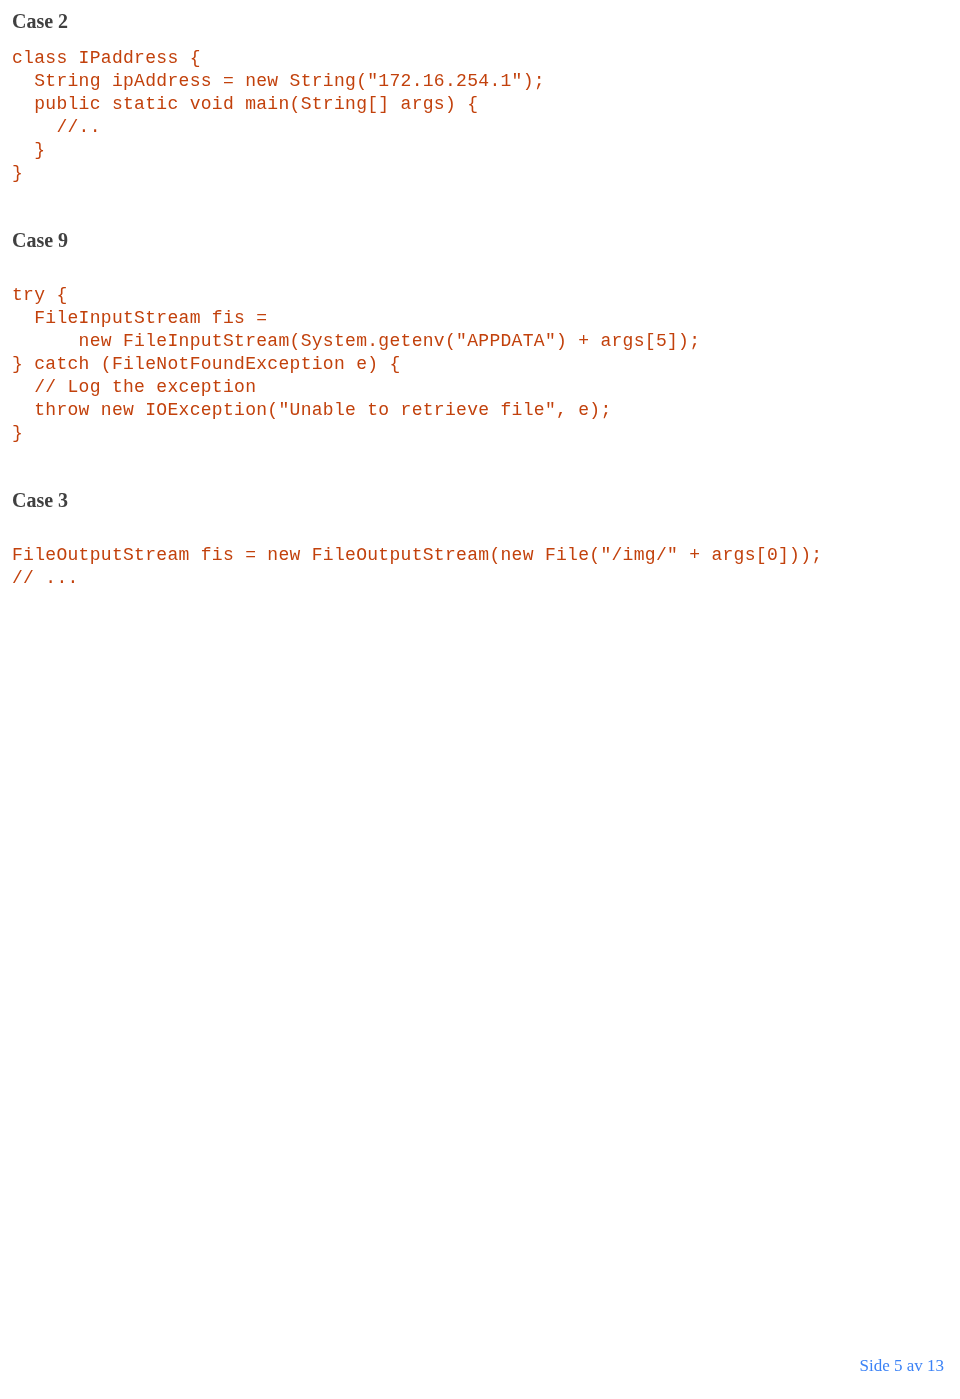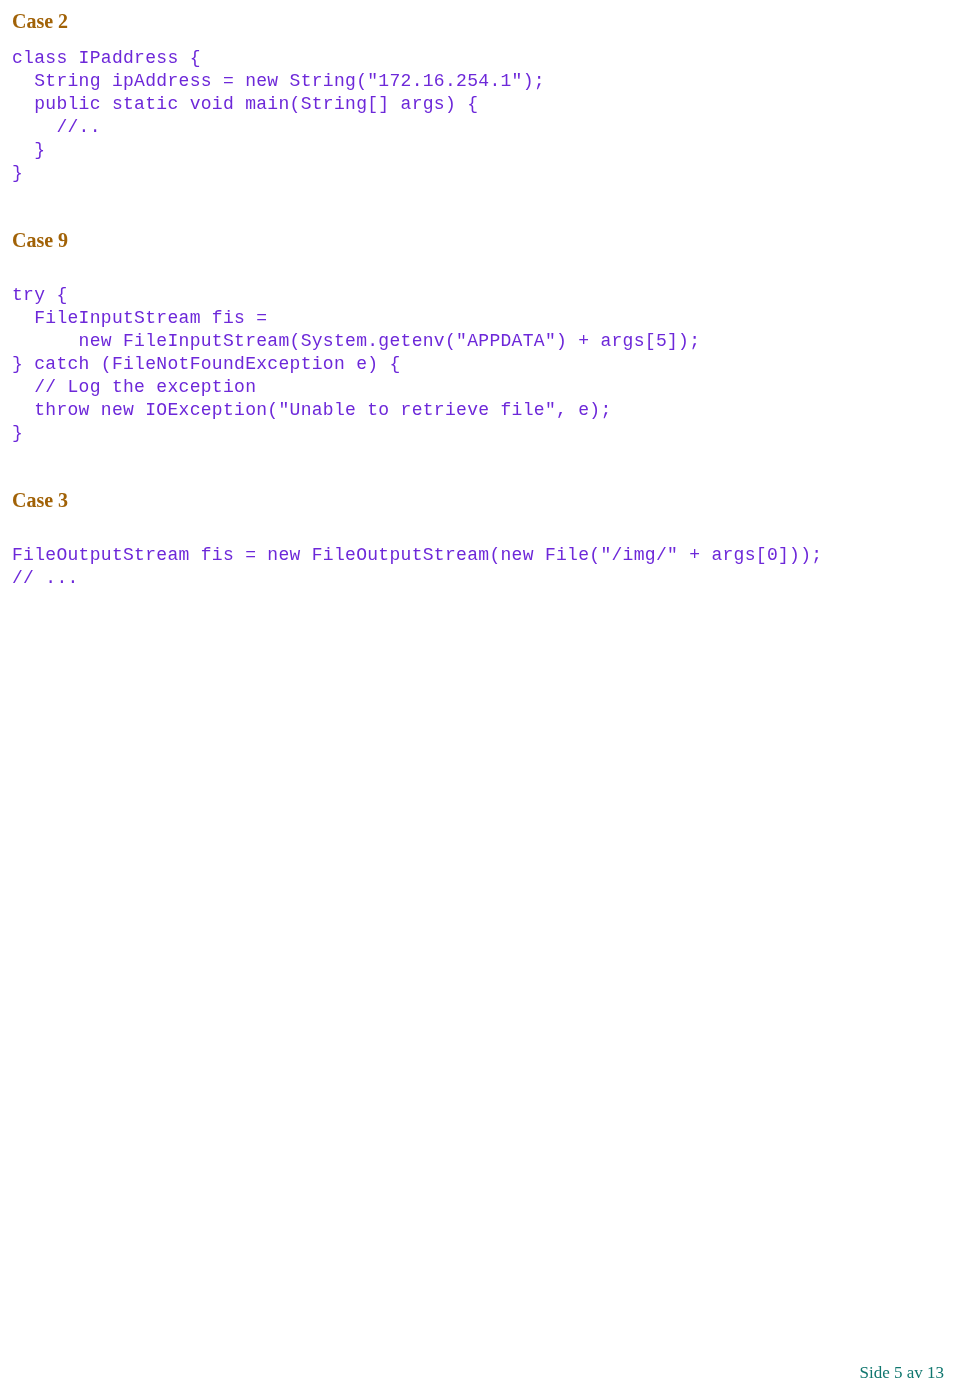--- a/index.html
+++ b/index.html
@@ -12,43 +12,43 @@
       height: 1399px;
       background: #ffffff;
       font-family: "Times New Roman", Times, serif;
       position: relative;
       padding-top: 6px;
       padding-left: 12px;
     }
     .case-heading {
       font-weight: bold;
       font-size: 20px;
-      color: #a16207;
+      color: #404040;
       margin-top: 4px;
       margin-bottom: 14px;
     }
     .case-heading.spaced {
       margin-top: 44px;
       margin-bottom: 32px;
     }
     .code-block {
       font-family: "Courier New", Courier, monospace;
       font-size: 18px;
-      color: #6d28d9;
+      color: #c2410c;
       white-space: pre;
       line-height: 1.28;
       letter-spacing: 0.3px;
     }
     .footer {
       position: absolute;
-      bottom: 16px;
+      bottom: 23px;
       right: 16px;
       font-family: "Times New Roman", Times, serif;
       font-size: 17px;
-      color: #0f766e;
+      color: #3b82f6;
     }
   </style>
 </head>
 <body>
 
 <div class="case-heading">Case 2</div>
 <div class="code-block">class IPaddress {
   String ipAddress = new String("172.16.254.1");
   public static void main(String[] args) {
     //..

